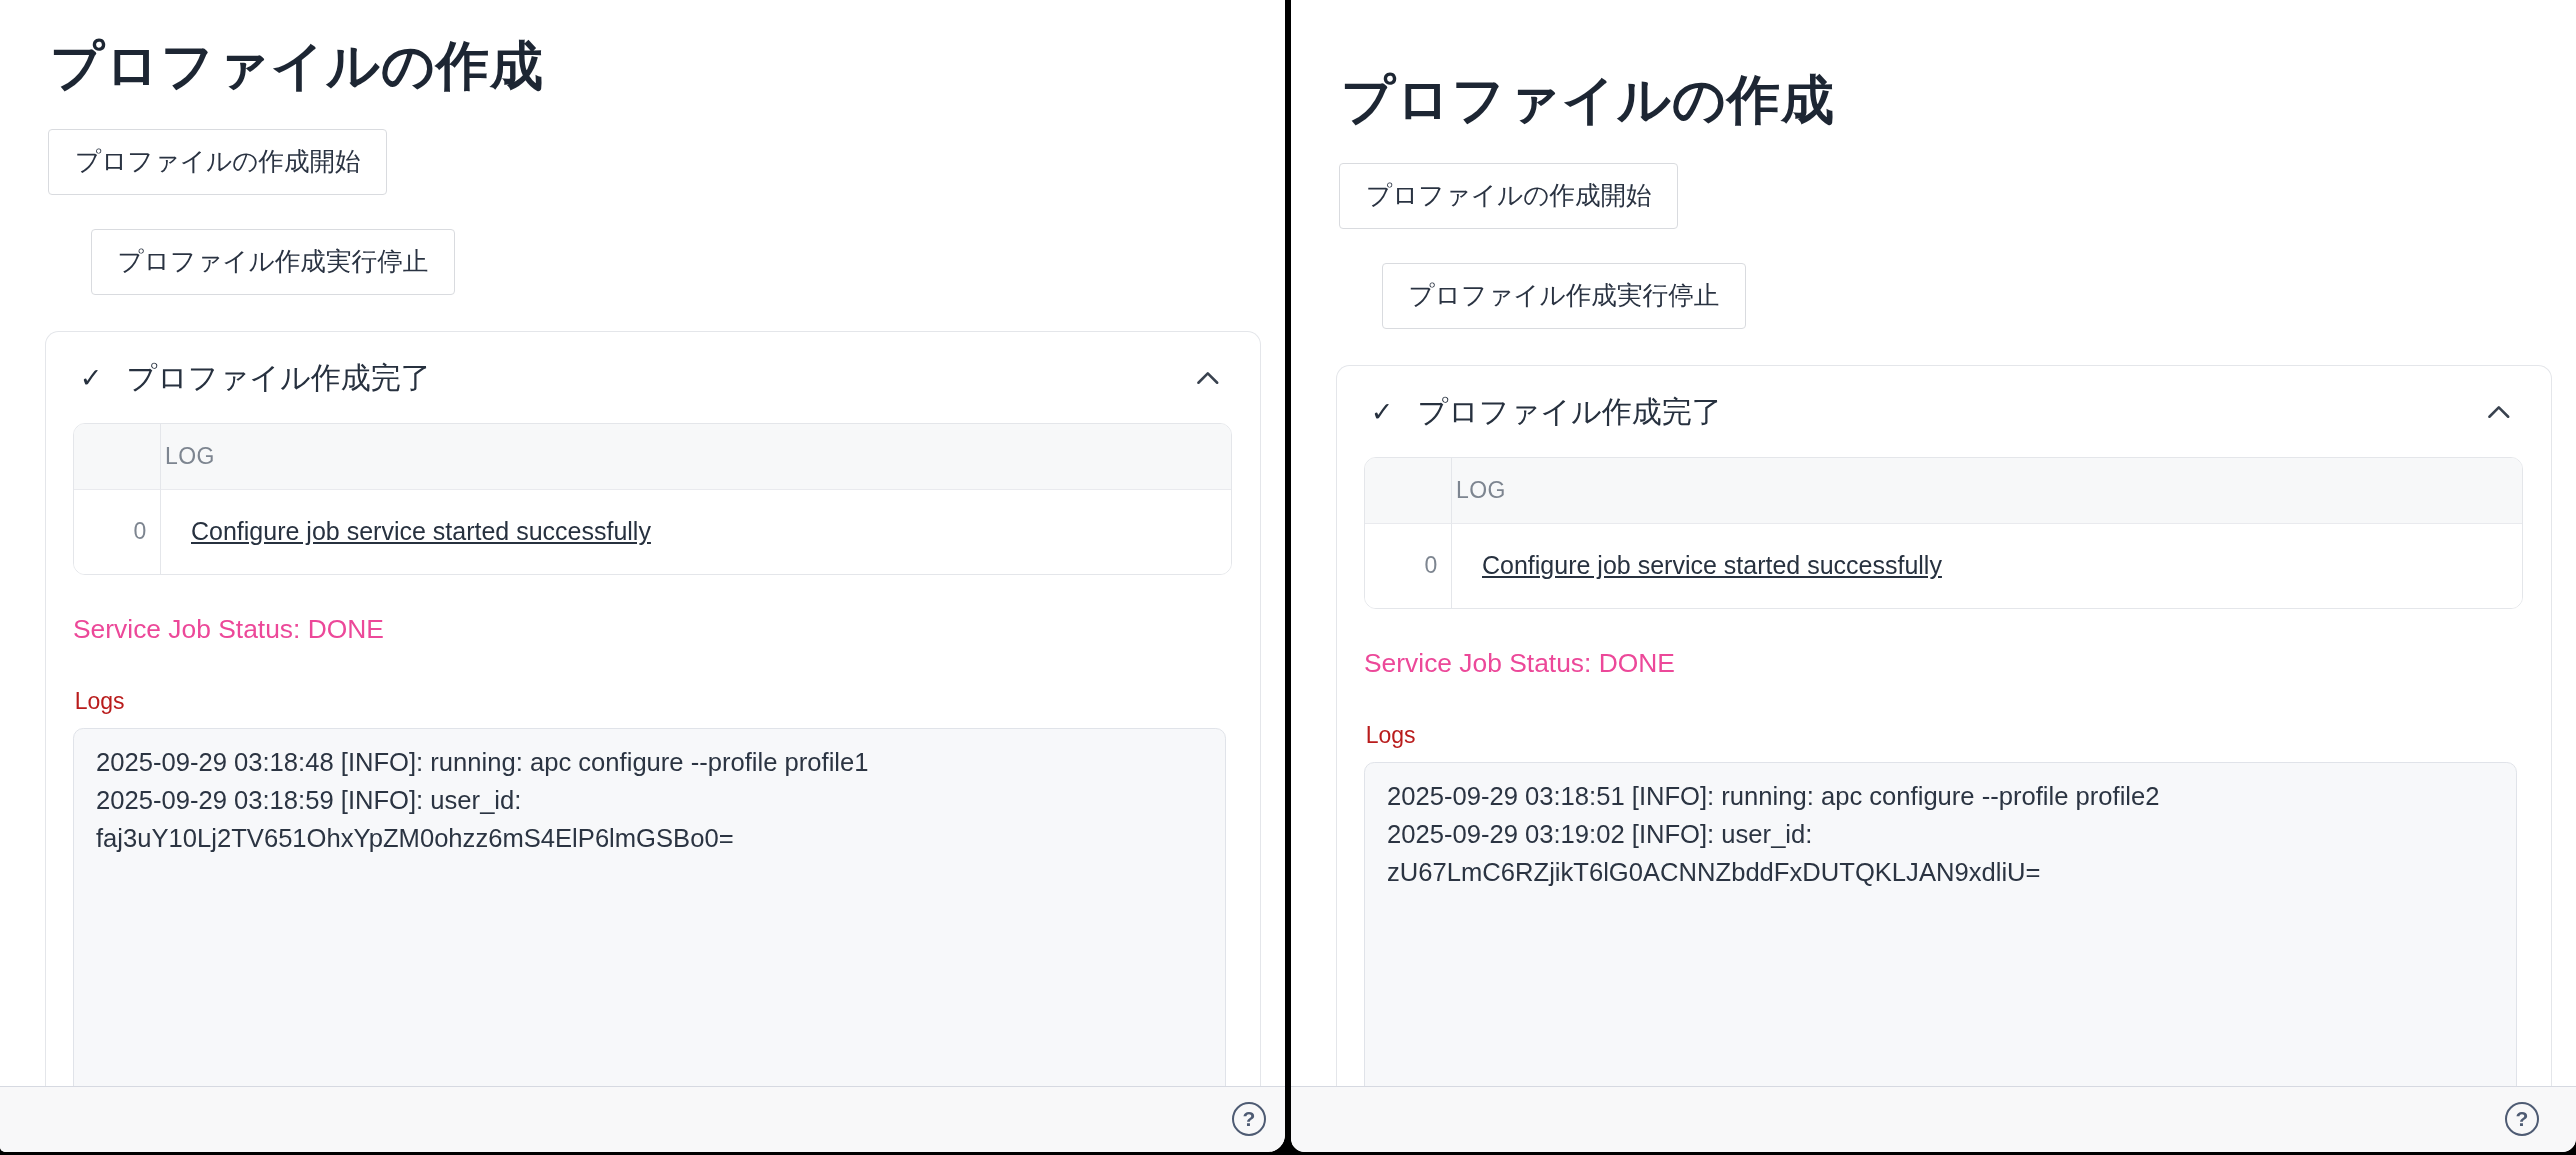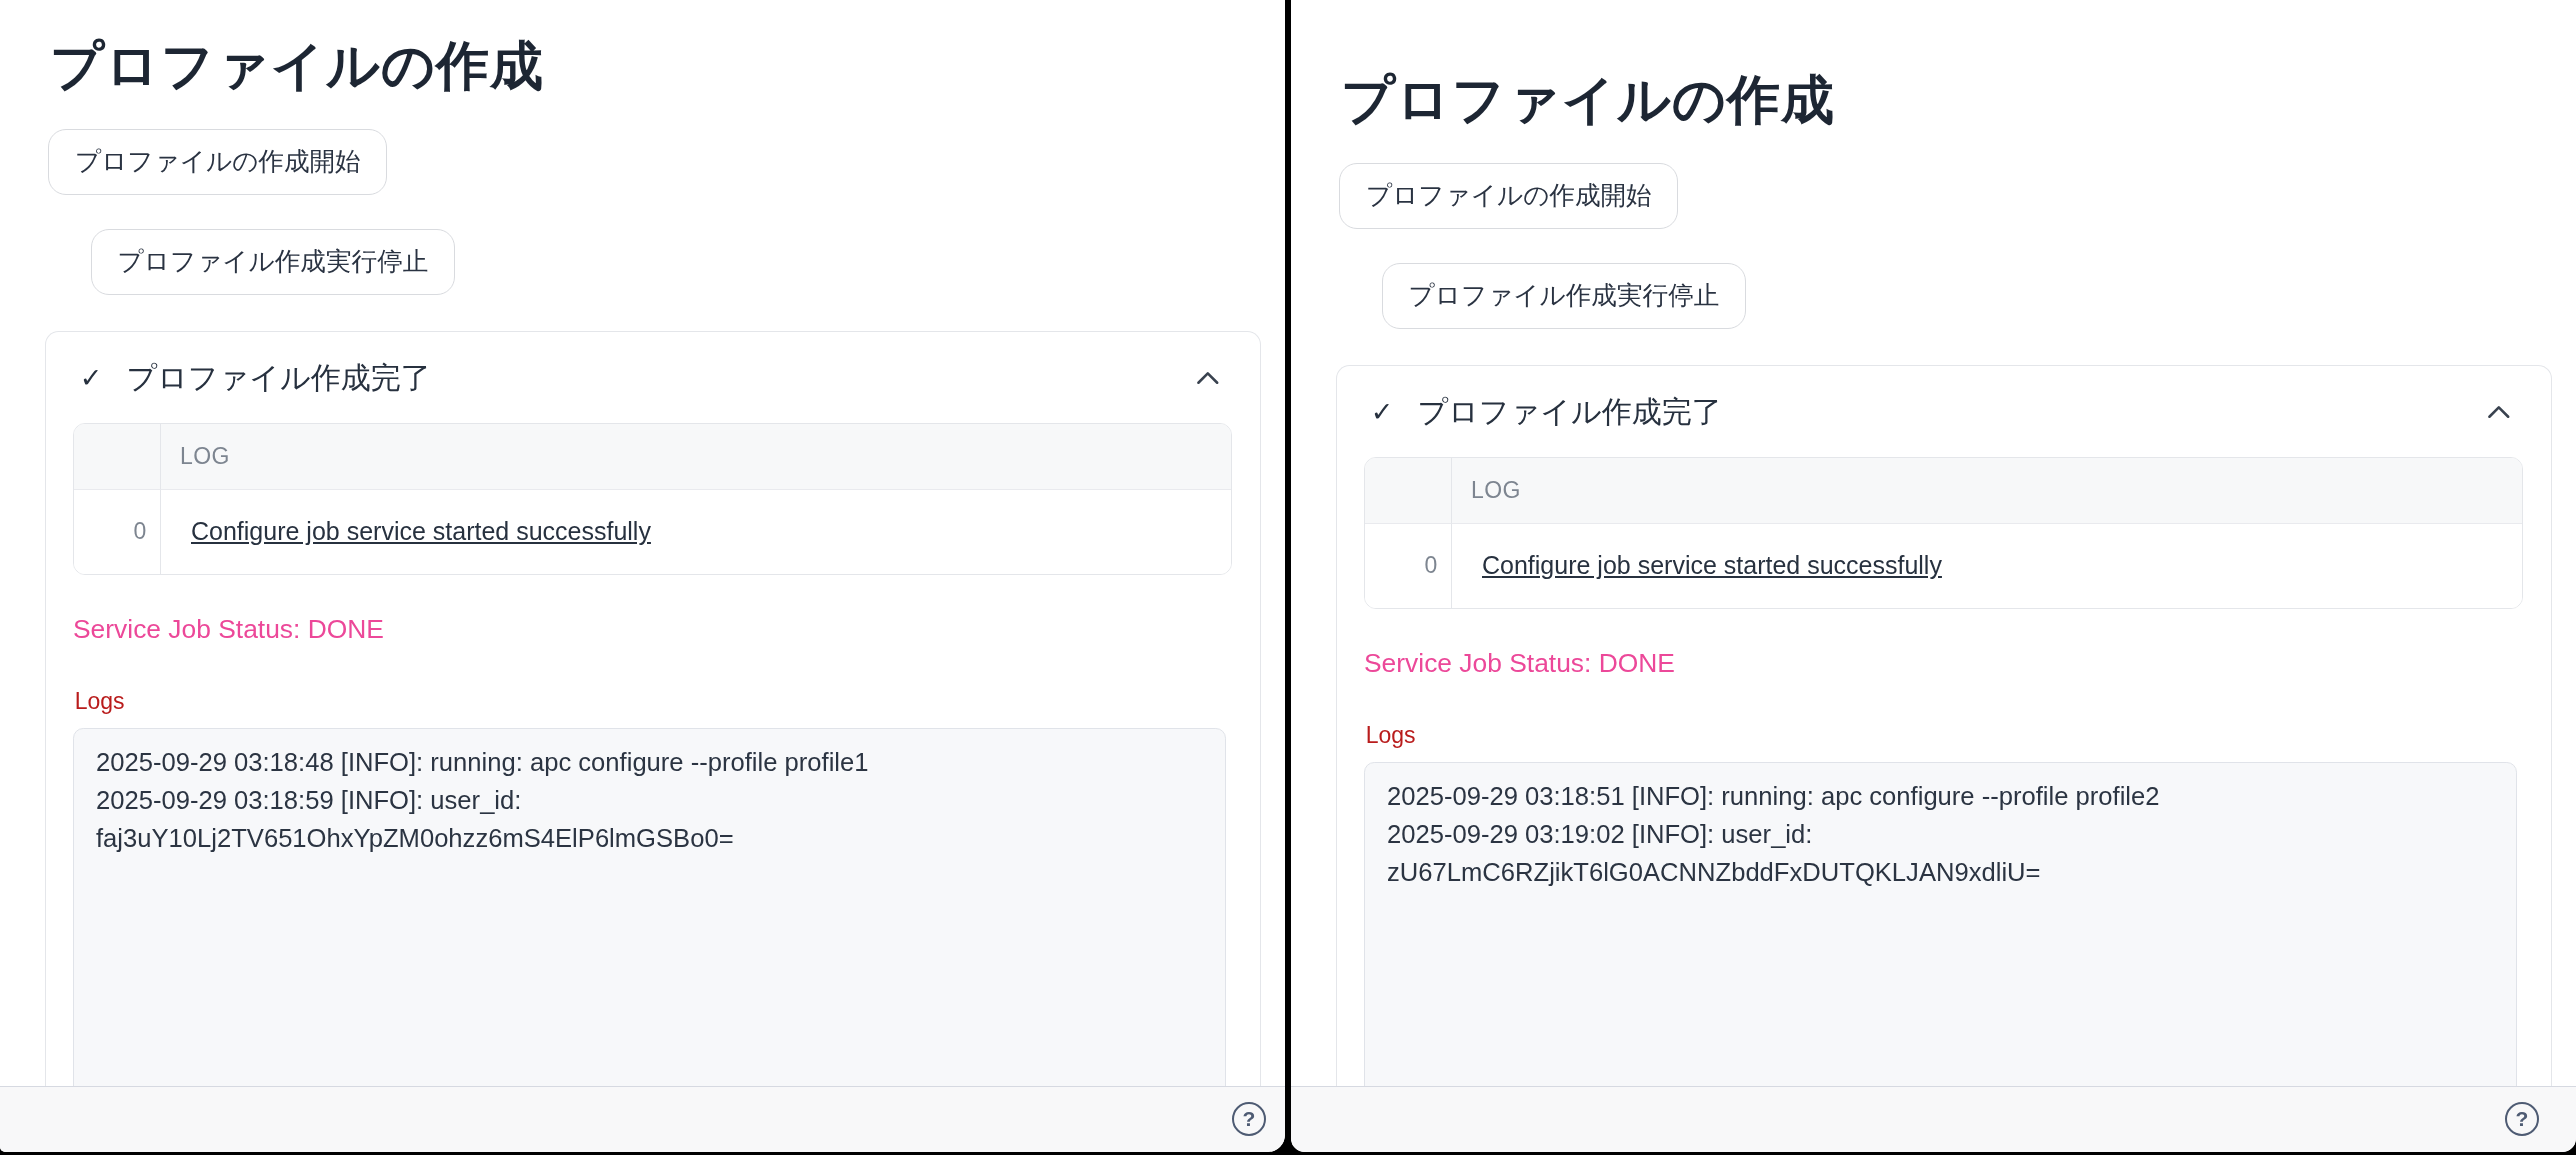--- a/index.html
+++ b/index.html
@@ -32,21 +32,21 @@
   }
   .window-right .page-title { margin-top: 66px; }
 
   .btn {
     display: block;
     margin: 29px 0 0 3.4px;
     height: 66px;
     padding: 0 25.6px;
     background: #ffffff;
     border: 1.7px solid #d9dbdf;
-    border-radius: 18px;
+    border-radius: 4px;
     font-family: inherit;
     font-size: 25.6px;
     color: #2a3342;
     cursor: pointer;
   }
   .btn + .btn { margin-top: 34px; margin-left: 46px; }
 
   .accordion {
     margin-top: 36px;
     width: 1216px;
@@ -75,21 +75,21 @@
     display: grid;
     grid-template-columns: 86px 1fr;
     background: #ffffff;
   }
   .df-cell { display: flex; align-items: center; }
   .df-head { background: #f7f8f9; height: 65px; }
   .df-head.df-logcol {
     color: #7d8590;
     font-size: 23px;
     letter-spacing: 0.4px;
-    padding-left: 19px;
+    padding-left: 4px;
   }
   .df-logcol { border-left: 1.7px solid #e4e6ea; }
   .df-body { height: 85px; border-top: 1.7px solid #e9eaee; background: #ffffff; }
   .df-index {
     justify-content: flex-end;
     padding-right: 13.6px;
     color: #7d8590;
     font-size: 23px;
   }
   .df-body.df-logcol { font-size: 25px; color: #27313f; padding-left: 30px; text-decoration: underline; }

